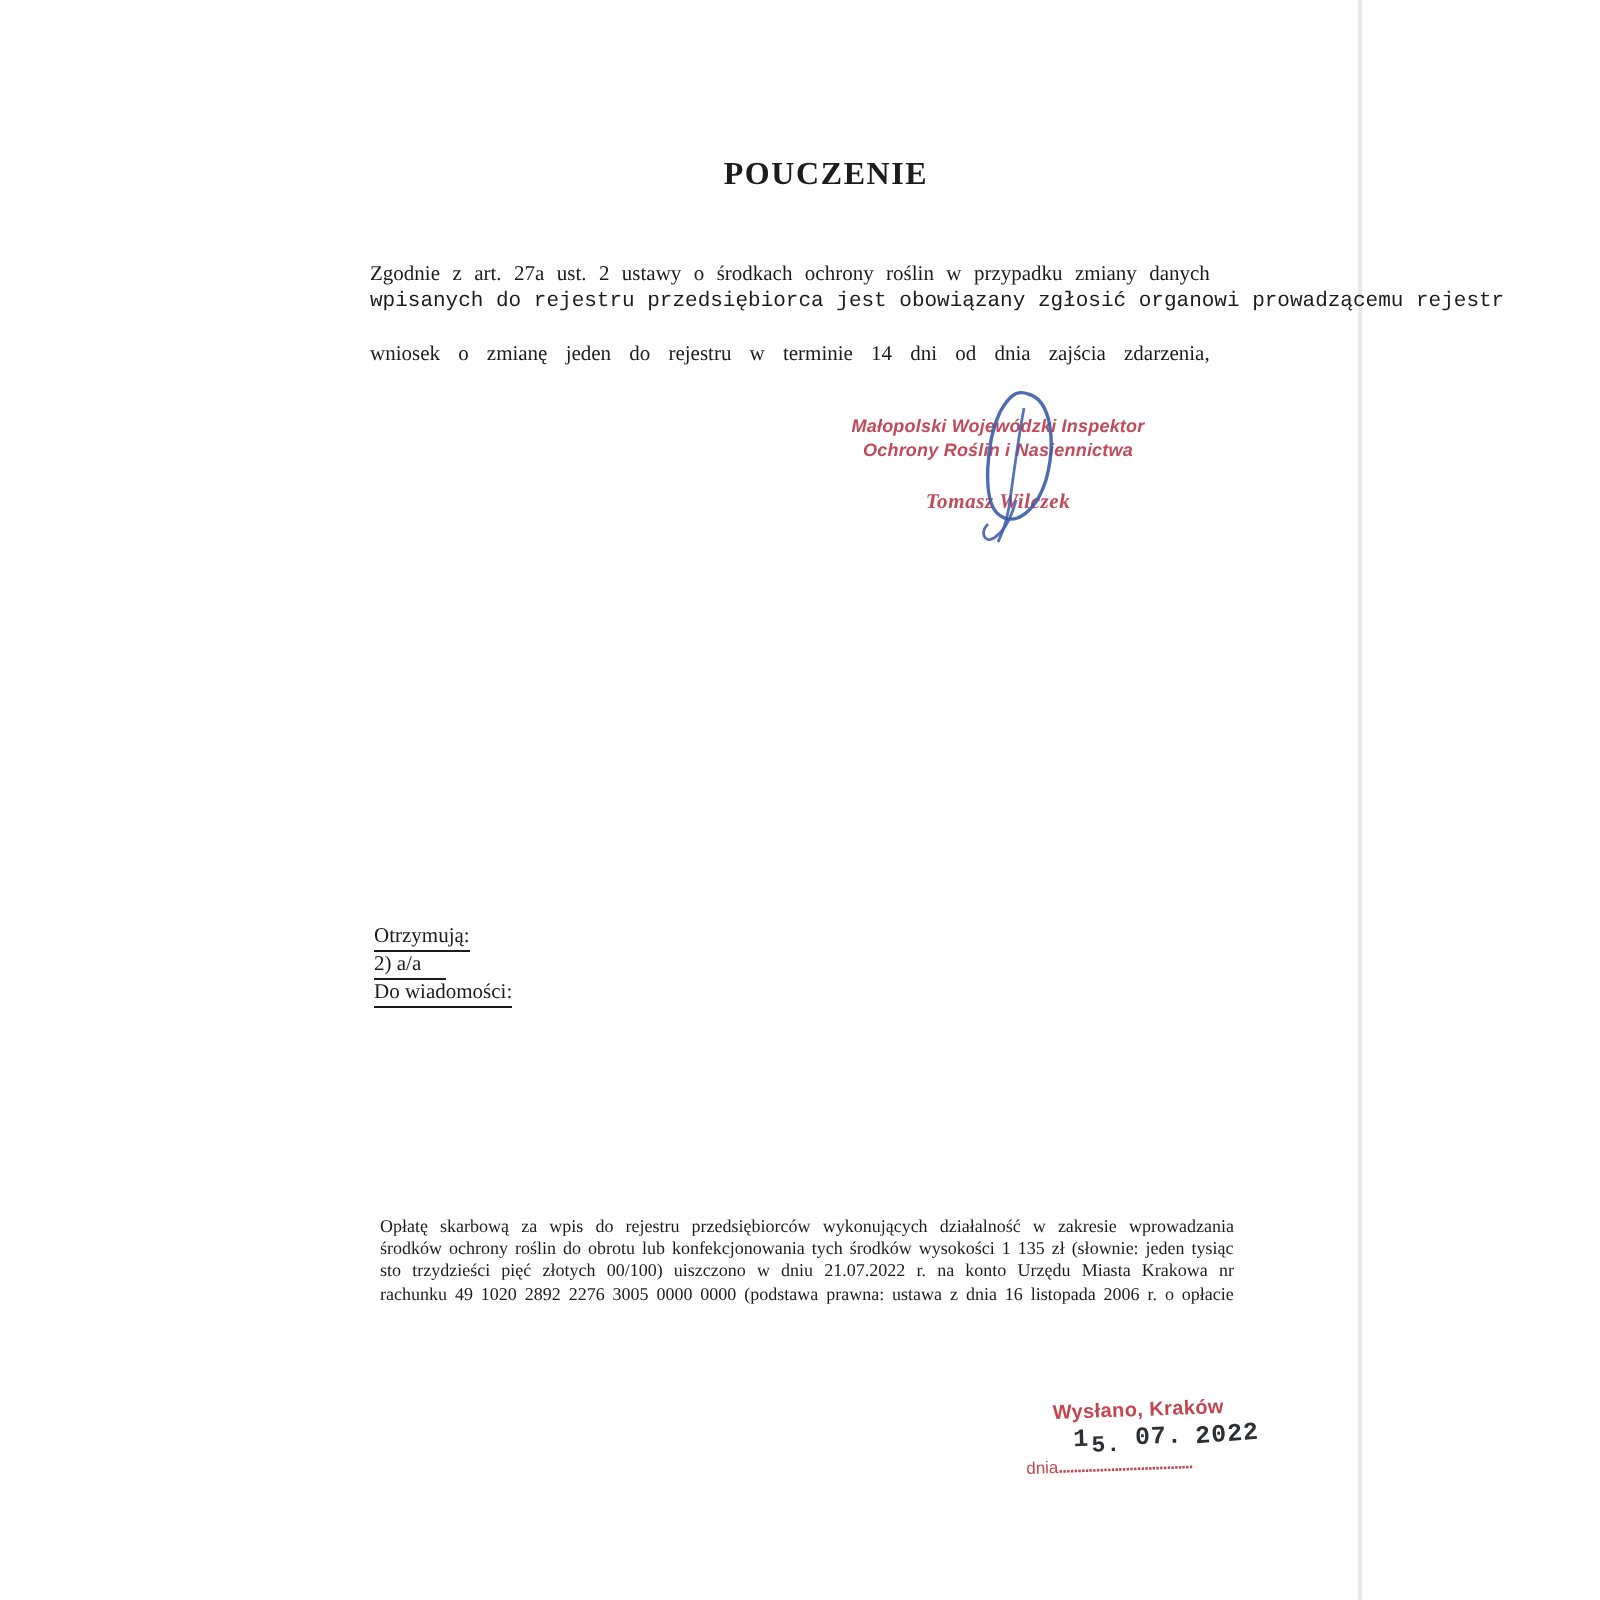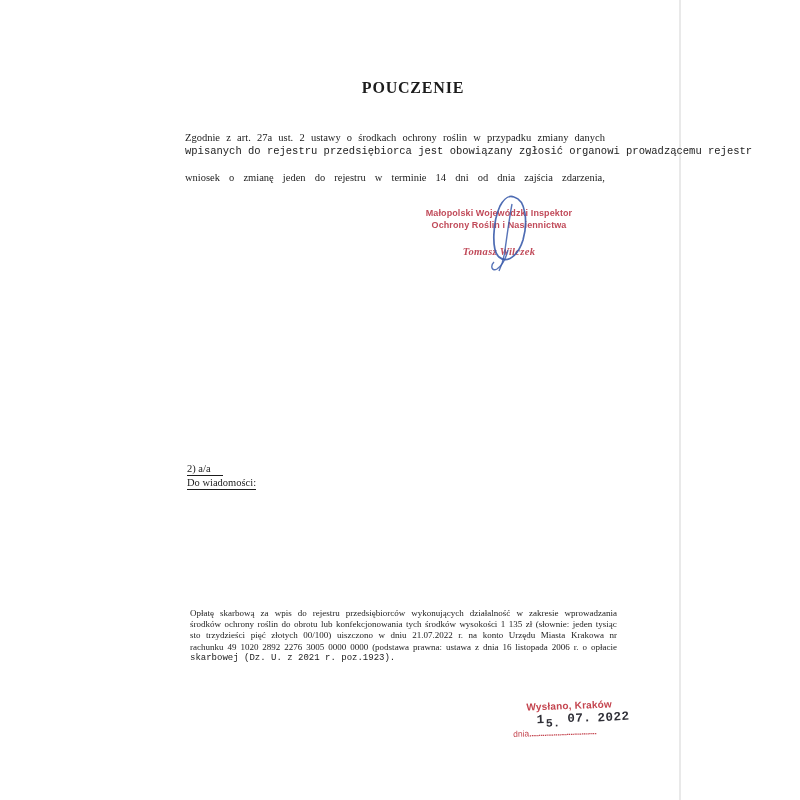--- a/index.html
+++ b/index.html
@@ -15,21 +15,21 @@
   .para{position:absolute;left:185px;width:420px;font-size:10.5px;line-height:13.5px;margin-top:24px;}
   .p1{top:107px;}
   .p2{top:147px;}
   .jline{display:flex;justify-content:space-between;white-space:nowrap;}
   .pline{white-space:pre;font-family:Liberation Mono, monospace;}
   
   .insp-stamp{
     position:absolute;left:408px;top:208px;width:182px;text-align:center;
     font-family:"Liberation Sans", sans-serif;color:#c14b5a;
   }
-  .insp-line{font-size:9px;font-weight:bold;line-height:11.5px;letter-spacing:0.1px;}
+  .insp-line{font-size:9px;font-weight:bold;line-height:11.5px;letter-spacing:0.1px;font-style:italic;}
   .insp-name{
     margin-top:15px;font-family:"Liberation Serif", serif;font-style:italic;
     font-size:10.5px;font-weight:600;letter-spacing:0.3px;
   }
   .signature{position:absolute;left:482px;top:194px;}
   
   .distribution{position:absolute;left:187px;top:462px;font-size:10.5px;line-height:13.5px;}
   .dist-line{white-space:pre;}
   .indent{padding-left:11px;}
   .ul{border-bottom:1px solid #1c1c1c;display:inline-block;line-height:12px;}
@@ -107,20 +107,21 @@
   <div class="insp-name">Tomasz Wilczek</div>
 </div>
 
 <svg class="signature" width="60" height="88" viewBox="0 0 60 88" fill="none">
   <path d="M32,3 C44,6 46,28 41,46 C36,62 25,70 17,63 C9,56 11,27 18,12 C23,3 27,1 32,3" stroke="#3b5cab" stroke-width="1.7" opacity="0.9"></path>
   <path d="M30,10 C27,26 25,42 23,56 C22,64 20,71 17,77" stroke="#3b5cab" stroke-width="1.4" opacity="0.85"></path>
   <path d="M26,56 C24,64 21,71 15,75 C10,78 8,72 12,68" stroke="#3b5cab" stroke-width="1.4" opacity="0.85"></path>
 </svg>
 
 <div class="distribution">
+  <div class="dist-line"><span class="ul">Otrzymują:</span></div>
   <div class="dist-line"><span class="ul pad-r">2) a/a</span></div>
   <div class="dist-line"><span class="ul">Do wiadomości:</span></div>
 </div>
 
 <div class="fee-note">
   <div class="jline">
       <span>Opłatę</span>
       <span>skarbową</span>
       <span>za</span>
       <span>wpis</span>
@@ -183,21 +184,20 @@
       <span>ustawa</span>
       <span>z</span>
       <span>dnia</span>
       <span>16</span>
       <span>listopada</span>
       <span>2006</span>
       <span>r.</span>
       <span>o</span>
       <span>opłacie</span>
     </div>
-  <div class="pline">skarbowej (Dz. U. z 2021 r. poz.1923).</div>
 </div>
 
 <div class="sent-stamp">
   <div class="sent-city">Wysłano, Kraków</div>
   <div class="date-row">
     <span>1</span>
     <span class="d5">5.</span>
     <span class="d07">07.</span>
     <span class="dyear">2022</span>
   </div>

